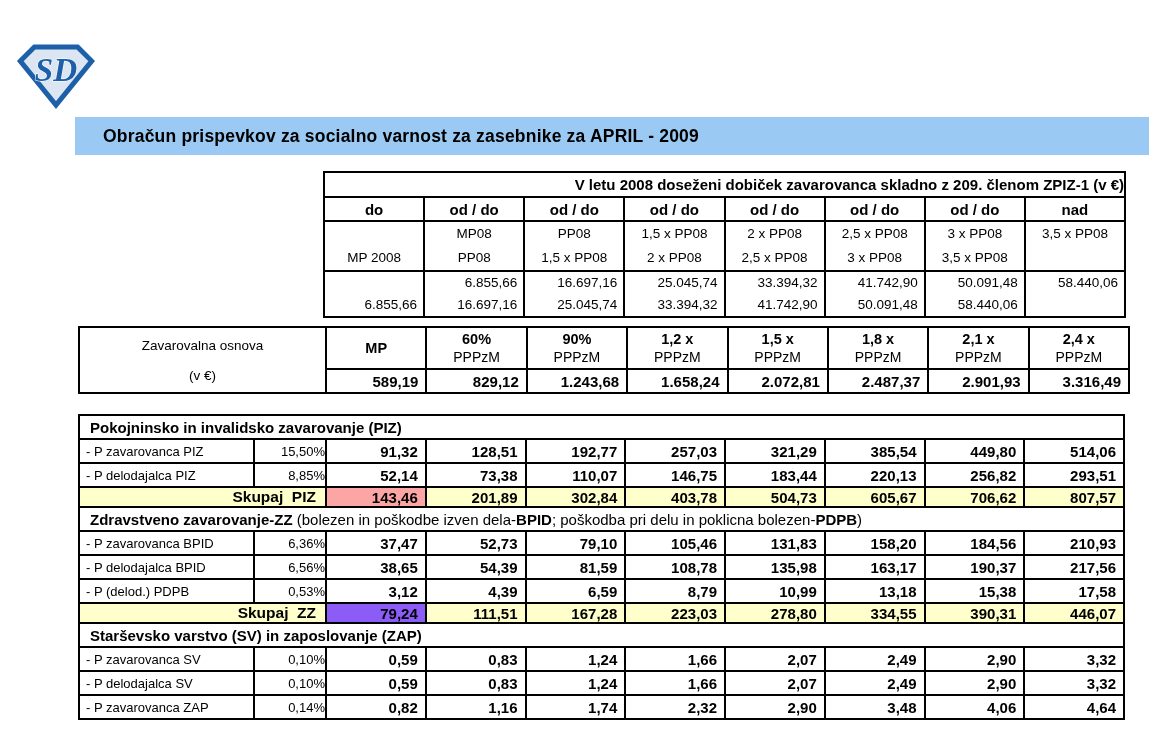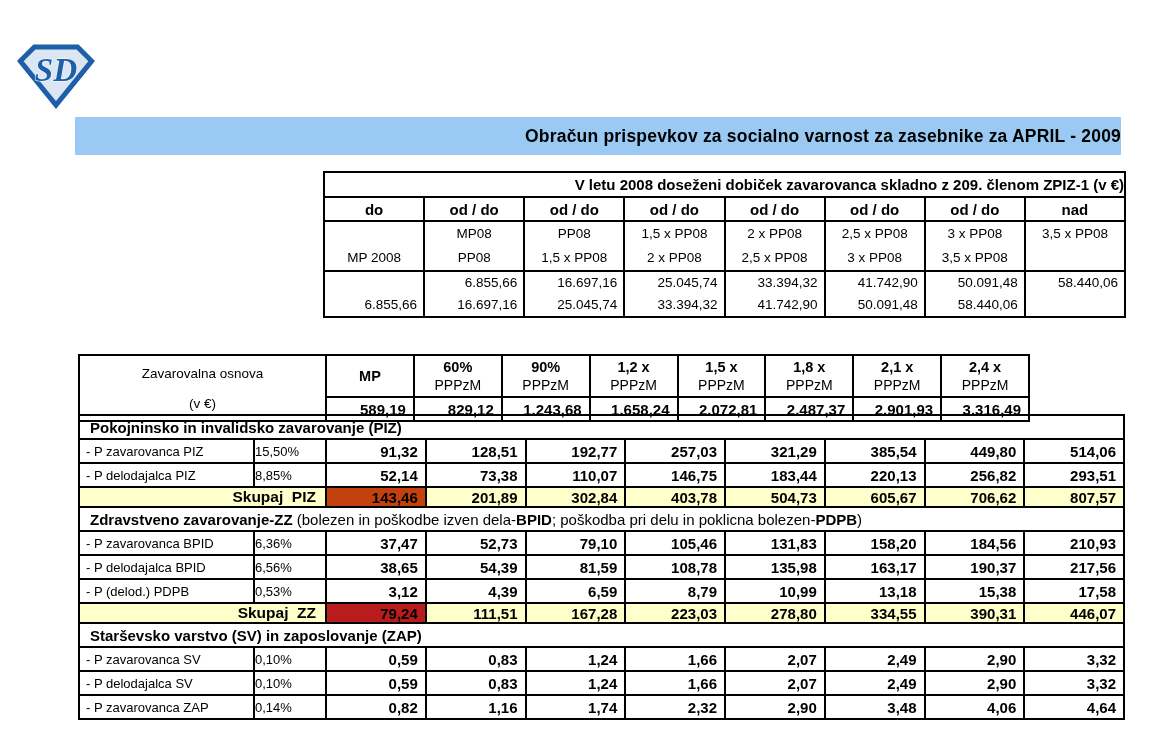--- a/index.html
+++ b/index.html
@@ -4,54 +4,54 @@
 <style>
   html,body{margin:0;padding:0;}
   body{
     width:1157px;height:743px;overflow:hidden;background:#ffffff;
     font-family:"Liberation Sans","DejaVu Sans",sans-serif;color:#000;
     position:relative;
   }
   .logo{position:absolute;left:14px;top:42px;width:84px;height:68px;}
   .title-bar{
     position:absolute;left:75px;top:117px;width:1046px;height:38px;
-    display:flex;align-items:center;justify-content:flex-end;
+    display:flex;align-items:center;justify-content:flex-start;padding-left:28px;
   }
   .title-bar span{font-weight:bold;font-size:17.5px;letter-spacing:.2px;}
   table{border-collapse:collapse;table-layout:fixed;position:absolute;}
   td{border:2px solid #000;padding:0;overflow:hidden;vertical-align:middle;}
 
   
   .profit-table{left:323px;top:171px;width:803px;}
   .profit-table col{width:100px;}
   .pt-title{height:23px;font-weight:bold;font-size:15px;padding-left:9px;text-align:right;}
   .pt-range{height:22px;font-weight:bold;font-size:15px;text-align:center;}
   .pt-two{height:48px;font-size:13.5px;}
   .pt-two .l1,.pt-two .l2{height:24px;line-height:24px;}
   .pt-name .l1,.pt-name .l2{text-align:center;}
   .pt-num{height:43px;font-size:13.5px;}
   .pt-num .l1,.pt-num .l2{height:22px;line-height:22px;text-align:right;padding-right:6px;}
 
   
-  .base-table{left:78px;top:326px;width:952px;margin-top:28px;}
+  .base-table{left:78px;top:326px;width:1052px;}
   .base-label{font-size:13.5px;text-align:center;}
   .base-label .l1{height:24px;line-height:30px;}
   .base-label .l2{height:34px;line-height:42px;}
   .base-hdr{height:40px;text-align:center;}
   .base-hdr .top{font-weight:bold;font-size:14.5px;height:20px;line-height:22px;}
   .base-hdr .bot{font-size:14px;height:20px;line-height:18px;}
   .base-hdr.single .top{line-height:40px;height:40px;}
   .base-val{height:22px;font-weight:bold;font-size:15px;text-align:right;padding-right:7px;}
 
   
   .contrib-table{left:78px;top:414px;width:1047px;}
   .ct-section{height:22px;font-size:15px;padding-left:10px;text-align:left;}
   .ct-section .b{font-weight:bold;}
   .ct-lbl{height:22px;font-size:13px;padding-left:6px;text-align:left;}
-  .ct-rate{font-size:13px;text-align:left;margin-top:38px;}
+  .ct-rate{font-size:13px;text-align:right;margin-top:38px;}
   .ct-val{font-weight:bold;font-size:15px;text-align:right;padding-right:7px;}
   .ct-total-lbl{font-weight:bold;font-size:15.5px;text-align:right;padding-right:9px;white-space:pre;}
   .yellow{background:#ffffcc;}
 </style>
 </head>
 <body>
 
 <div class="logo">
   <svg viewBox="0 0 100 82" width="84" height="68">
     <polygon points="7,23 24,6 76,6 93,23 50,76" fill="#dbe6f2" stroke="#1d5fa8" stroke-width="6" stroke-linejoin="miter"></polygon>
@@ -258,21 +258,21 @@
         <td class="ct-val">73,38</td>
         <td class="ct-val">110,07</td>
         <td class="ct-val">146,75</td>
         <td class="ct-val">183,44</td>
         <td class="ct-val">220,13</td>
         <td class="ct-val">256,82</td>
         <td class="ct-val">293,51</td>
       </tr>
       <tr>
         <td class="ct-total-lbl yellow" colspan="2" style="background: rgb(255, 255, 204);">Skupaj  PIZ</td>
-        <td class="ct-val yellow" style="background: #c2410c; margin-left: 24px;">143,46</td>
+        <td class="ct-val yellow" style="background: #fca5a5; margin-left: 24px;">143,46</td>
         <td class="ct-val yellow" style="background: rgb(255, 255, 204);">201,89</td>
         <td class="ct-val yellow" style="background: rgb(255, 255, 204);">302,84</td>
         <td class="ct-val yellow" style="background: rgb(255, 255, 204);">403,78</td>
         <td class="ct-val yellow" style="background: rgb(255, 255, 204);">504,73</td>
         <td class="ct-val yellow" style="background: rgb(255, 255, 204);">605,67</td>
         <td class="ct-val yellow" style="background: rgb(255, 255, 204);">706,62</td>
         <td class="ct-val yellow" style="background: rgb(255, 255, 204); margin-top: 46px;">807,57</td>
       </tr>
       <tr>
         <td class="ct-section" colspan="10"><span class="b">Zdravstveno zavarovanje-ZZ </span><span>(bolezen in poškodbe izven dela-</span><span class="b">BPID</span><span>; poškodba pri delu in poklicna bolezen-</span><span class="b">PDPB</span><span>)</span></td>
@@ -308,21 +308,21 @@
         <td class="ct-val">4,39</td>
         <td class="ct-val">6,59</td>
         <td class="ct-val">8,79</td>
         <td class="ct-val">10,99</td>
         <td class="ct-val">13,18</td>
         <td class="ct-val">15,38</td>
         <td class="ct-val">17,58</td>
       </tr>
       <tr>
         <td class="ct-total-lbl yellow" colspan="2" style="background: rgb(255, 255, 204);">Skupaj  ZZ</td>
-        <td class="ct-val yellow" style="background: #b91c1c;">79,24</td>
+        <td class="ct-val yellow" style="background: #8b5cf6;">79,24</td>
         <td class="ct-val yellow" style="background: rgb(255, 255, 204);">111,51</td>
         <td class="ct-val yellow" style="background: rgb(255, 255, 204);">167,28</td>
         <td class="ct-val yellow" style="background: rgb(255, 255, 204);">223,03</td>
         <td class="ct-val yellow" style="background: rgb(255, 255, 204);">278,80</td>
         <td class="ct-val yellow" style="background: rgb(255, 255, 204);">334,55</td>
         <td class="ct-val yellow" style="background: rgb(255, 255, 204);">390,31</td>
         <td class="ct-val yellow" style="background: rgb(255, 255, 204);">446,07</td>
       </tr>
       <tr>
         <td class="ct-section" colspan="10"><span class="b">Starševsko varstvo (SV) in zaposlovanje (ZAP)</span></td>

